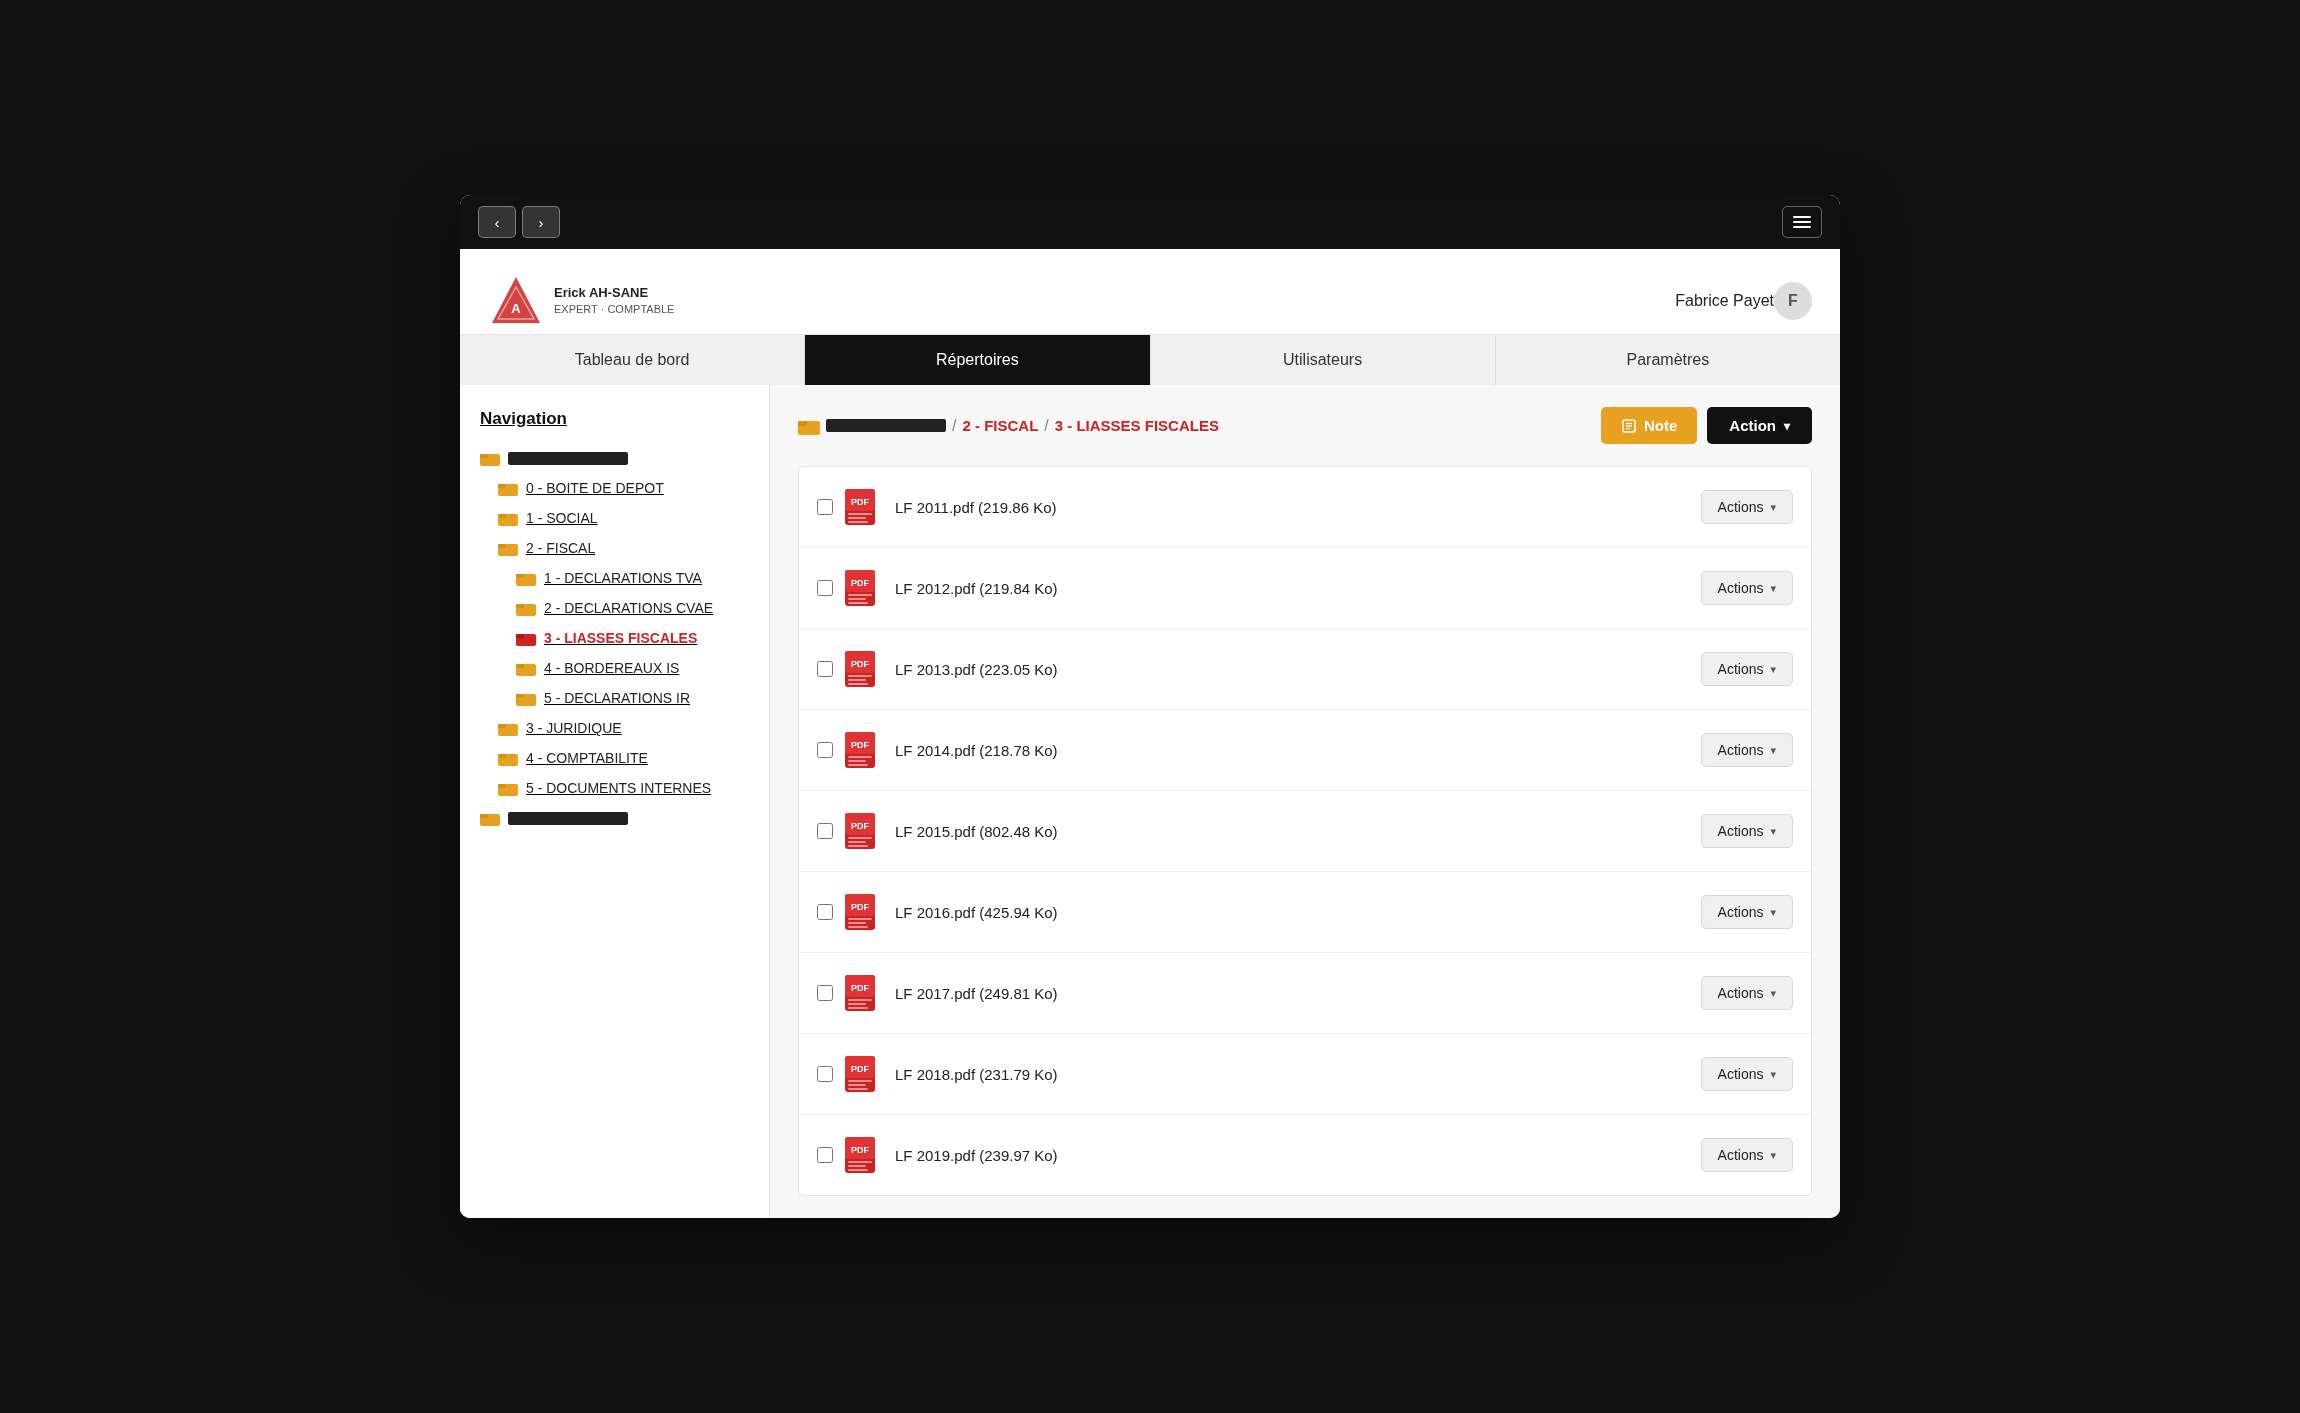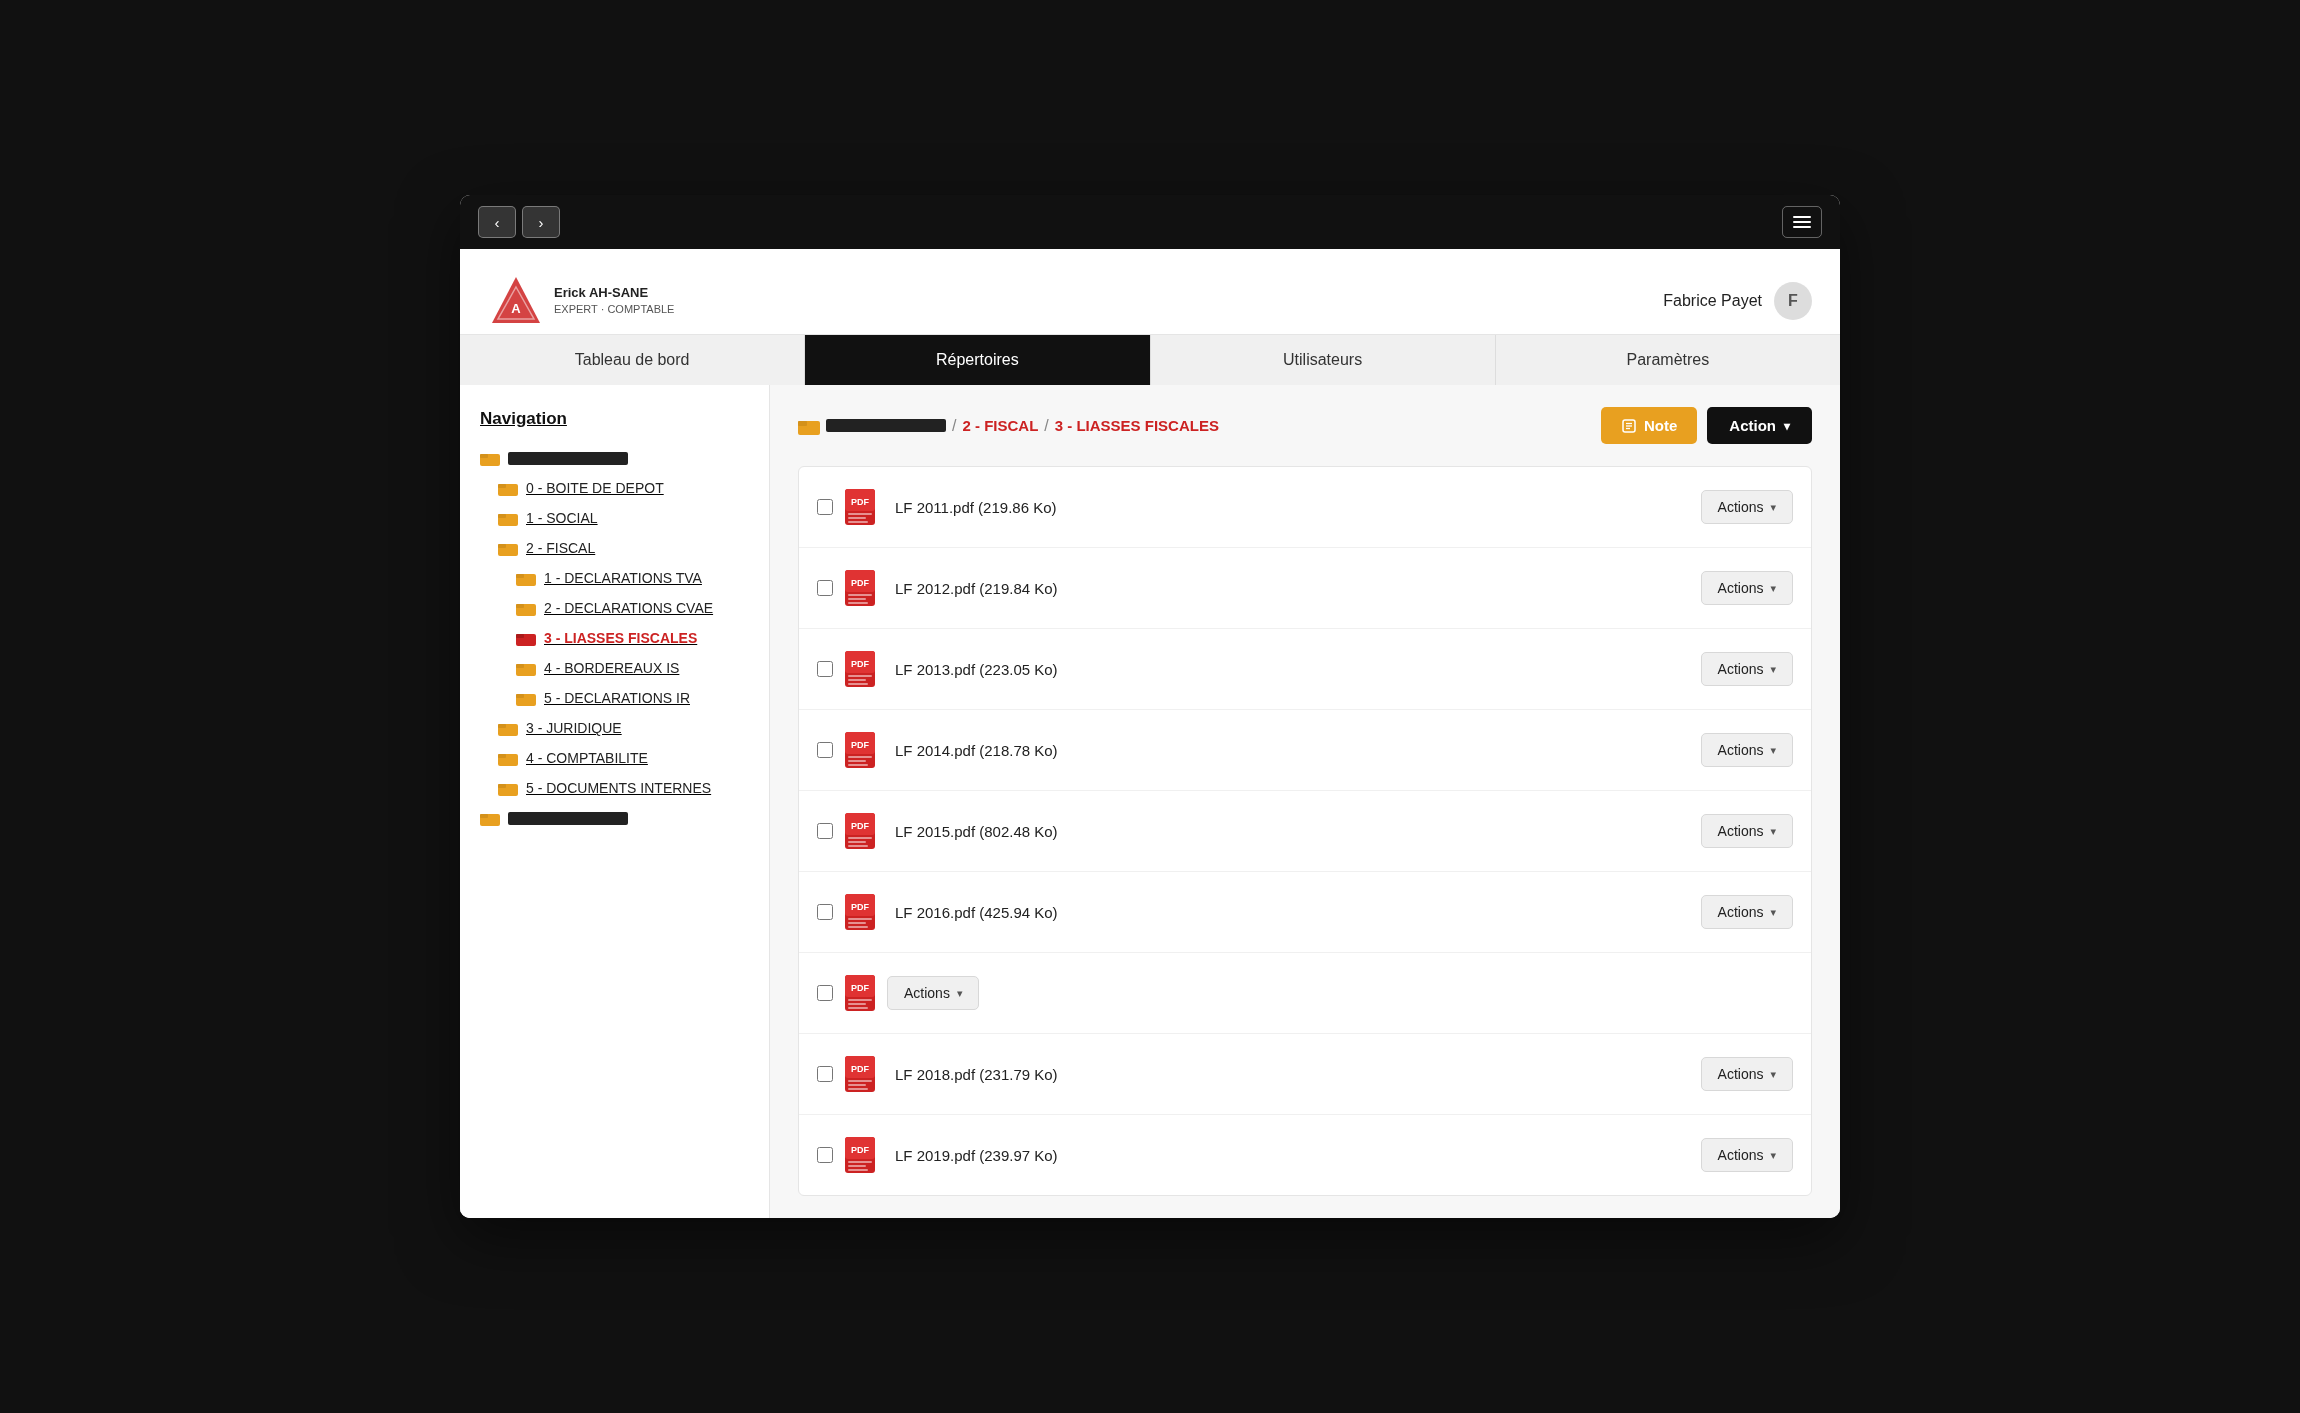--- a/index.html
+++ b/index.html
@@ -88,21 +88,20 @@
       color: #555;
       line-height: 1.4;
     }
     .logo-text strong {
       font-size: 13px;
       color: #222;
     }
     .user-area {
       display: flex;
       align-items: center;
-      gap: 12px;
     }
     .user-name {
       font-size: 16px;
       color: #222;
     }
     .user-avatar {
       width: 38px;
       height: 38px;
       border-radius: 50%;
       background: #ddd;
@@ -629,20 +628,21 @@
             <div class="pdf-icon">
               <svg viewBox="0 0 30 36" xmlns="http://www.w3.org/2000/svg">
       <rect x="0" y="0" width="30" height="36" rx="3" fill="#cc2222"></rect>
       <rect x="0" y="0" width="30" height="22" rx="3" fill="#e03333"></rect>
       <text x="15" y="16" text-anchor="middle" font-size="9" fill="#fff" font-weight="bold" font-family="Arial">PDF</text>
       <rect x="3" y="24" width="24" height="2" rx="1" fill="rgba(255,255,255,0.5)"></rect>
       <rect x="3" y="28" width="18" height="2" rx="1" fill="rgba(255,255,255,0.5)"></rect>
       <rect x="3" y="32" width="20" height="2" rx="1" fill="rgba(255,255,255,0.5)"></rect>
     </svg>
             </div>
+            <span class="file-name">LF 2017.pdf (249.81 Ko)</span>
             <button class="btn-actions">
               <span>Actions</span>
               <span class="chevron-down">▾</span>
             </button>
           </div>
           <div class="file-row">
             <input type="checkbox" class="file-checkbox" style="">
             <div class="pdf-icon">
               <svg viewBox="0 0 30 36" xmlns="http://www.w3.org/2000/svg">
       <rect x="0" y="0" width="30" height="36" rx="3" fill="#cc2222"></rect>

